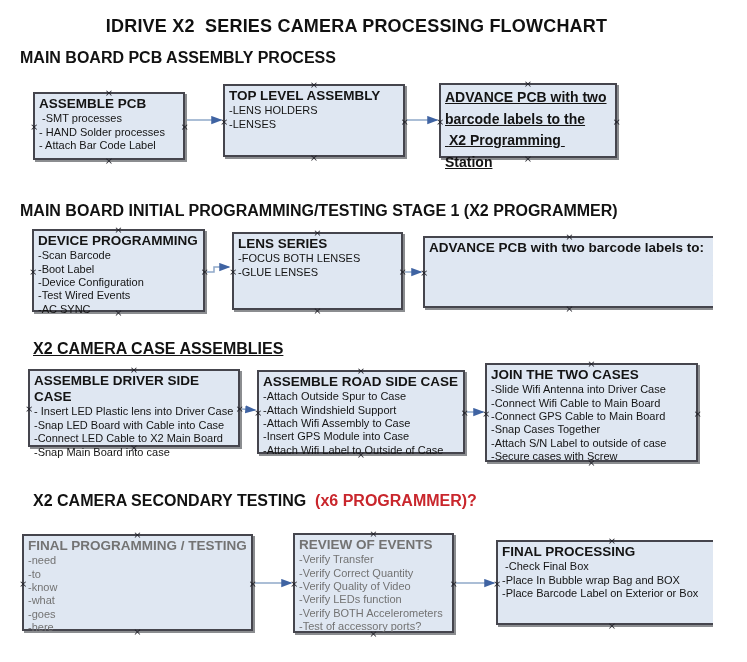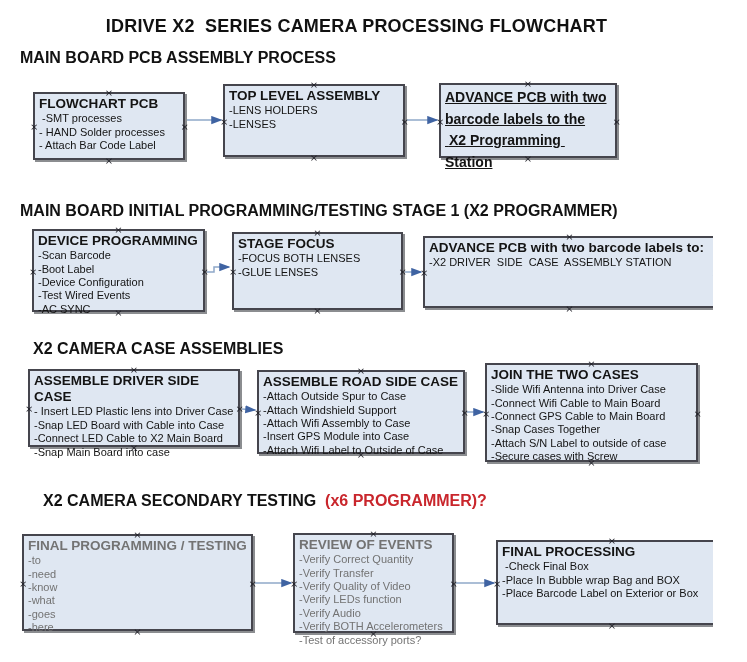--- a/index.html
+++ b/index.html
@@ -46,21 +46,21 @@
       <polyline points="406,120 437,120" fill="none" stroke="#8fa8c9" stroke-width="1.5" marker-end="url(#ah)"></polyline>
       <polyline points="206,272 214,272 214,267 229,267" fill="none" stroke="#8fa8c9" stroke-width="1.5" marker-end="url(#ah)"></polyline>
       <polyline points="404,272 421,272" fill="none" stroke="#8fa8c9" stroke-width="1.5" marker-end="url(#ah)"></polyline>
       <polyline points="242,409 255,410" fill="none" stroke="#8fa8c9" stroke-width="1.5" marker-end="url(#ah)"></polyline>
       <polyline points="466,412 483,412" fill="none" stroke="#8fa8c9" stroke-width="1.5" marker-end="url(#ah)"></polyline>
       <polyline points="254,583 291,583" fill="none" stroke="#8fa8c9" stroke-width="1.5" marker-end="url(#ah)"></polyline>
       <polyline points="456,583 494,583" fill="none" stroke="#8fa8c9" stroke-width="1.5" marker-end="url(#ah)"></polyline>
     </svg>
 <div class="section-header" style="left: 20px; top: 49px;"><span>MAIN BOARD PCB ASSEMBLY PROCESS</span></div>
     <div class="fc-box" style="left: 33px; top: 92px; width: 152px; height: 68px;">
-      <div class="box-title">FLOWCHART PCB</div>
+      <div class="box-title">ASSEMBLE PCB</div>
       <div class="box-item"> -SMT processes</div>
       <div class="box-item">- HAND Solder processes</div>
       <div class="box-item">- Attach Bar Code Label</div>
       <span class="anchor top">×</span>
       <span class="anchor bottom">×</span>
       <span class="anchor left">×</span>
       <span class="anchor right">×</span>
     </div>
     <div class="fc-box" style="left: 223px; top: 84px; width: 182px; height: 73px;">
       <div class="box-title">TOP LEVEL ASSEMBLY</div>
@@ -87,37 +87,36 @@
       <div class="box-item">-Boot Label</div>
       <div class="box-item">-Device Configuration</div>
       <div class="box-item">-Test Wired Events</div>
       <div class="box-item">-AC SYNC</div>
       <span class="anchor top">×</span>
       <span class="anchor bottom">×</span>
       <span class="anchor left">×</span>
       <span class="anchor right">×</span>
     </div>
     <div class="fc-box" style="left: 232px; top: 232px; width: 171px; height: 78px;">
-      <div class="box-title">STAGE FOCUS</div>
+      <div class="box-title">LENS SERIES</div>
       <div class="box-item">-FOCUS BOTH LENSES</div>
       <div class="box-item">-GLUE LENSES</div>
       <span class="anchor top">×</span>
       <span class="anchor bottom">×</span>
       <span class="anchor left">×</span>
       <span class="anchor right">×</span>
     </div>
     <div class="fc-box" style="left: 423px; top: 236px; width: 293px; height: 72px;">
       <div class="box-title">ADVANCE PCB with two barcode labels to:</div>
-      <div class="box-item">-X2 DRIVER  SIDE  CASE  ASSEMBLY STATION</div>
       <span class="anchor top">×</span>
       <span class="anchor bottom">×</span>
       <span class="anchor left">×</span>
       <span class="anchor right">×</span>
     </div>
-    <div class="section-header" style="left: 33px; top: 340px;"><span>X2 CAMERA CASE ASSEMBLIES</span></div>
+    <div class="section-header" style="left: 33px; top: 340px; text-decoration: underline;"><span>X2 CAMERA CASE ASSEMBLIES</span></div>
     <div class="fc-box" style="left: 28px; top: 369px; width: 212px; height: 78px;">
       <div class="box-title">ASSEMBLE DRIVER SIDE CASE</div>
       <div class="box-item">- Insert LED Plastic lens into Driver Case</div>
       <div class="box-item">-Snap LED Board with Cable into Case</div>
       <div class="box-item">-Connect LED Cable to X2 Main Board</div>
       <div class="box-item">-Snap Main Board into case</div>
       <span class="anchor top">×</span>
       <span class="anchor bottom">×</span>
       <span class="anchor left">×</span>
       <span class="anchor right">×</span>
@@ -140,41 +139,40 @@
       <div class="box-item">-Connect Wifi Cable to Main Board</div>
       <div class="box-item">-Connect GPS Cable to Main Board</div>
       <div class="box-item">-Snap Cases Together</div>
       <div class="box-item">-Attach S/N Label to outside of case</div>
       <div class="box-item">-Secure cases with Screw</div>
       <span class="anchor top">×</span>
       <span class="anchor bottom">×</span>
       <span class="anchor left">×</span>
       <span class="anchor right">×</span>
     </div>
-    <div class="section-header" style="left: 43px; top: 492px;"><span>X2 CAMERA SECONDARY TESTING  </span><span class="hdr-red">(x6 PROGRAMMER)?</span></div>
+    <div class="section-header" style="left: 33px; top: 492px;"><span>X2 CAMERA SECONDARY TESTING  </span><span class="hdr-red">(x6 PROGRAMMER)?</span></div>
     <div class="fc-box red" style="left: 22px; top: 534px; width: 231px; height: 97px;">
       <div class="box-title">FINAL PROGRAMMING / TESTING</div>
+      <div class="box-item">-need</div>
       <div class="box-item">-to</div>
-      <div class="box-item">-need</div>
       <div class="box-item">-know</div>
       <div class="box-item">-what</div>
       <div class="box-item">-goes</div>
       <div class="box-item">-here</div>
       <span class="anchor top">×</span>
       <span class="anchor bottom">×</span>
       <span class="anchor left">×</span>
       <span class="anchor right">×</span>
     </div>
     <div class="fc-box red" style="left: 293px; top: 533px; width: 161px; height: 100px;">
       <div class="box-title">REVIEW OF EVENTS</div>
+      <div class="box-item">-Verify Transfer</div>
       <div class="box-item">-Verify Correct Quantity</div>
-      <div class="box-item">-Verify Transfer</div>
       <div class="box-item">-Verify Quality of Video</div>
       <div class="box-item">-Verify LEDs function</div>
-      <div class="box-item">-Verify Audio</div>
       <div class="box-item">-Verify BOTH Accelerometers</div>
       <div class="box-item">-Test of accessory ports?</div>
       <span class="anchor top">×</span>
       <span class="anchor bottom">×</span>
       <span class="anchor left">×</span>
       <span class="anchor right">×</span>
     </div>
     <div class="fc-box" style="left: 496px; top: 540px; width: 232px; height: 85px;">
       <div class="box-title">FINAL PROCESSING</div>
       <div class="box-item"> -Check Final Box</div>

